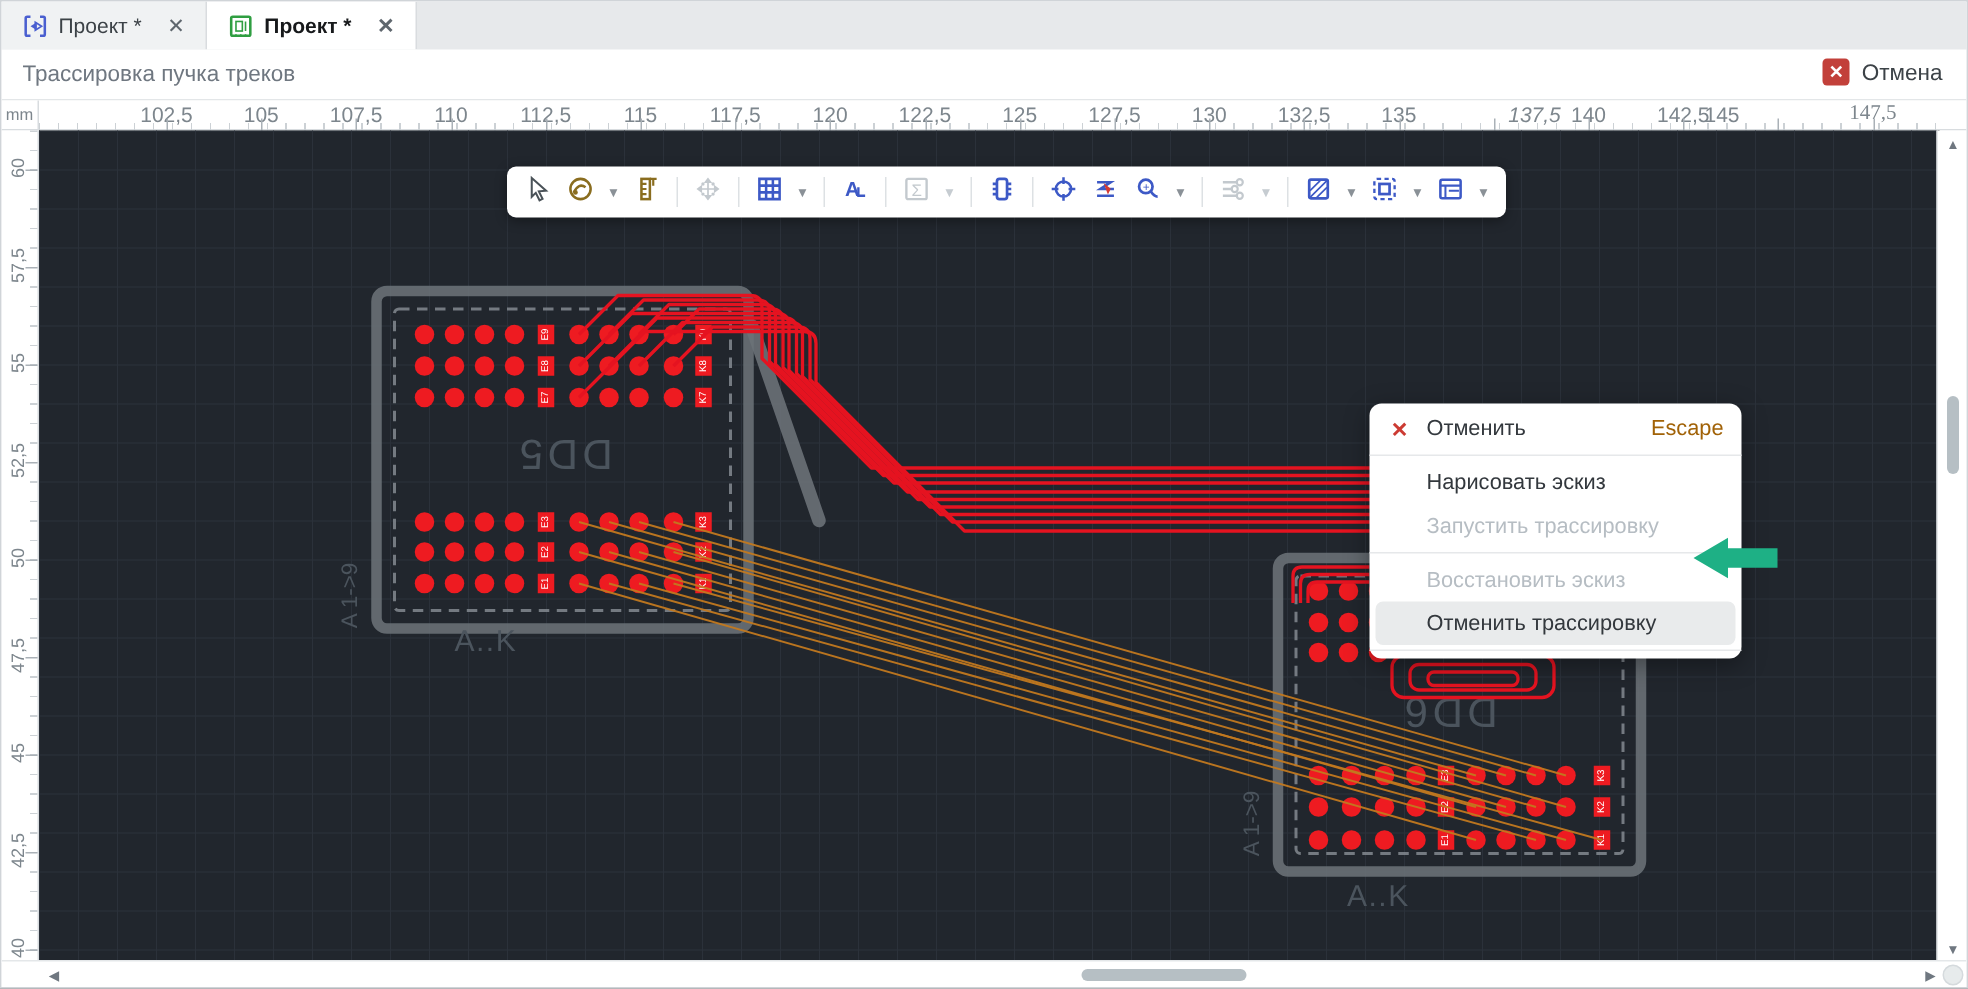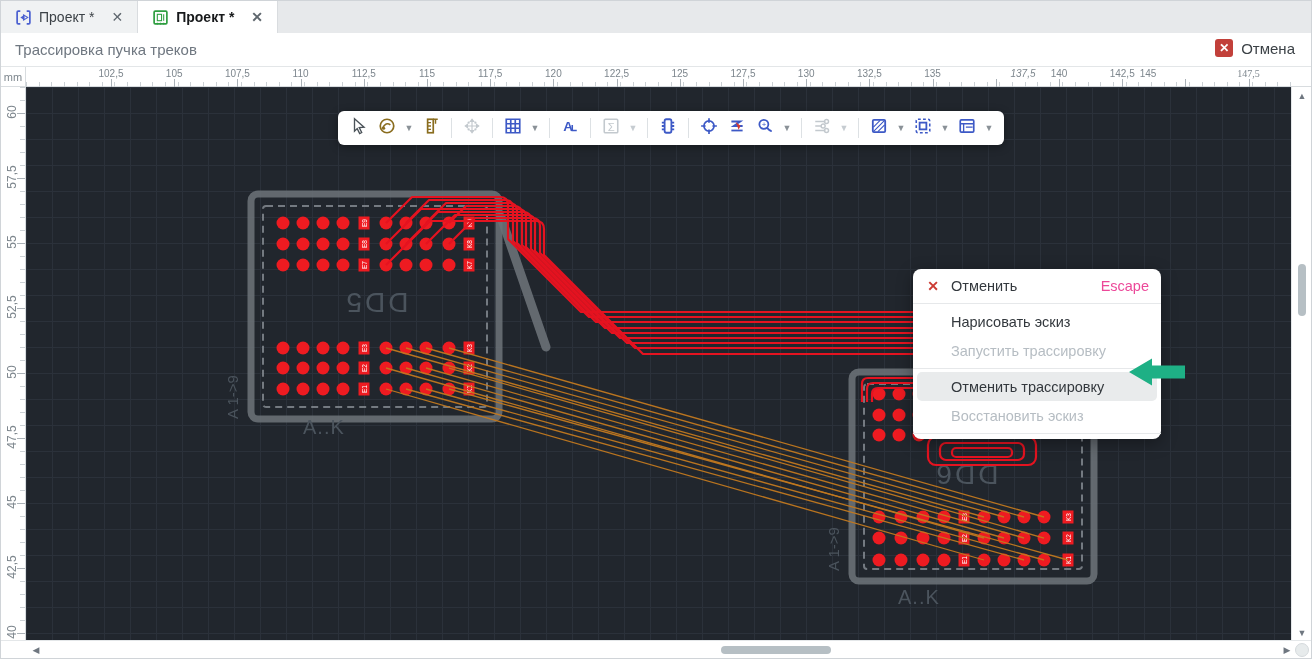--- a/index.html
+++ b/index.html
@@ -19,21 +19,21 @@
   .cmdbar .status { margin-left:14px; font-size:15px; color:#6f7780; }
   .cancel-btn { position:absolute; right:16px; top:6px; display:flex; align-items:center; gap:8px; font-size:15px; color:#3c4247; cursor:pointer; }
   .cancel-x { width:18px; height:18px; background:#c2403a; border-radius:3px; color:#fff; font-size:12px; font-weight:bold; display:flex; align-items:center; justify-content:center; }
 
   
   .rulerrow { position:absolute; left:0; top:66px; width:100%; height:20px; background:#fff; border-bottom:1px solid #d8dcdf; }
   .mmbox { position:absolute; left:0; top:0; width:25px; height:20px; border-right:1px solid #d8dcdf; font-size:11px; color:#7d868d; display:flex; align-items:center; justify-content:center; }
   .hruler { position:absolute; left:25px; top:0; right:20px; height:20px;
     background-image:repeating-linear-gradient(90deg,#ccd1d5 0 1px,transparent 1px 12.64px);
     background-size:100% 5px; background-position:0 100%; background-repeat:no-repeat; }
-  .hlabel { position:absolute; top:1px; transform:translateX(-50%); font-size:10px; color:#7d868d; }
+  .hlabel { position:absolute; top:1px; transform:translateX(-50%); font-size:14px; color:#7d868d; }
   .htick { position:absolute; bottom:0; width:1px; height:8px; background:#aab1b7; }
   .vruler { position:absolute; left:0; top:86px; width:25px; height:555px; background:#fff; border-right:1px solid #d8dcdf;
     background-image:repeating-linear-gradient(180deg,#ccd1d5 0 1px,transparent 1px 13px);
     background-size:5px 100%; background-position:100% 0; background-repeat:no-repeat; }
   .vlabel { position:absolute; left:2px; font-size:12px; color:#7d868d; transform:rotate(-90deg); transform-origin:center; width:34px; text-align:center; margin-top:-8px; }
   .vtick { position:absolute; right:0; height:1px; width:8px; background:#aab1b7; }
 
   
   .canvas { position:absolute; left:25px; top:86px; width:1267px; height:555px; background-color:#21262d;
     background-image:linear-gradient(#2b313a 1px,transparent 1px),linear-gradient(90deg,#2b313a 1px,transparent 1px);
@@ -46,21 +46,21 @@
   .tbtn { display:flex; align-items:center; justify-content:center; width:26px; height:26px; border-radius:4px; cursor:pointer; }
   .tb-chev { width:14px; height:26px; display:flex; align-items:center; justify-content:center; font-size:9px; color:#8a9197; cursor:pointer; }
   .tb-chev.dis { color:#c6ccd1; }
   .tb-div { width:1px; height:20px; background:#dde1e4; margin:0 5px; }
 
   
   .ctxmenu { position:absolute; left:912px; top:268px; width:248px; background:#fff; border-radius:8px;
     box-shadow:0 4px 16px rgba(0,0,0,.35); padding:2px 0; z-index:30; font-size:14.5px; color:#33383d; }
   .mi { position:relative; display:flex; align-items:center; height:29px; padding:0 12px 0 38px; cursor:pointer; }
   .mi .mico { position:absolute; left:11px; width:18px; text-align:center; color:#cc3b33; font-size:14px; font-weight:bold; }
-  .mi .short { margin-left:auto; color:#ec4899; }
+  .mi .short { margin-left:auto; color:#a16207; }
   .mi .sub { margin-left:auto; color:#555c62; font-size:16px; }
   .mi.disabled { color:#b6bdc3; cursor:default; }
   .mi.hl { background:#e9ebec; border-radius:5px; margin:0 4px; padding-left:34px; }
   .msep { height:1px; background:#e6e8ea; margin:3px 0; }
 
   
   .vscroll { position:absolute; right:0; top:86px; width:20px; height:555px; background:#fff; border-left:1px solid #e4e7e9; }
   .vthumb { position:absolute; left:6px; top:177px; width:8px; height:52px; background:#b6bfc4; border-radius:4px; }
   .sarrow { position:absolute; color:#6f7780; font-size:9px; width:20px; text-align:center; cursor:pointer; }
   .hscroll { position:absolute; left:0; bottom:0; width:100%; height:18px; background:#fff; border-top:1px solid #e4e7e9; }
@@ -458,25 +458,25 @@
         <span class="short">Escape</span>
       </div>
       <div class="msep"></div>
       <div class="mi">
         <span>Нарисовать эскиз</span>
       </div>
       <div class="mi disabled">
         <span>Запустить трассировку</span>
       </div>
       <div class="msep"></div>
+      <div class="mi disabled">
+        <span>Восстановить эскиз</span>
+      </div>
       <div class="mi hl">
         <span>Отменить трассировку</span>
-      </div>
-      <div class="mi disabled">
-        <span>Восстановить эскиз</span>
       </div>
       <div class="msep"></div>
     </div>
 
   <svg class="arrow-overlay" width="1312" height="659" id="arrowsvg">
       <polygon points="1128,371 1151,357.5 1151,364.5 1184,364.5 1184,377.5 1151,377.5 1151,384.5" fill="#1eb085"></polygon>
     </svg>
 
   <div class="vscroll">
     <span class="sarrow" style="top:4px;" id="sb-up">▲</span>

